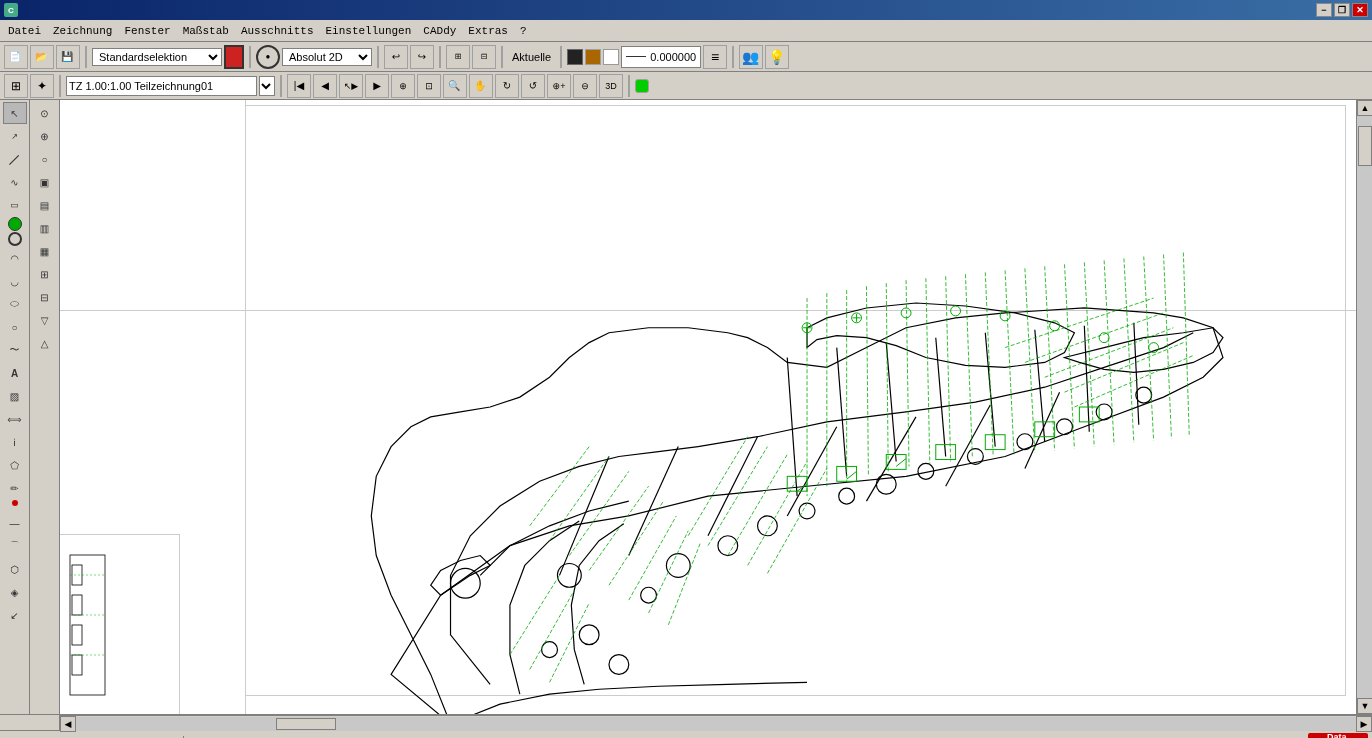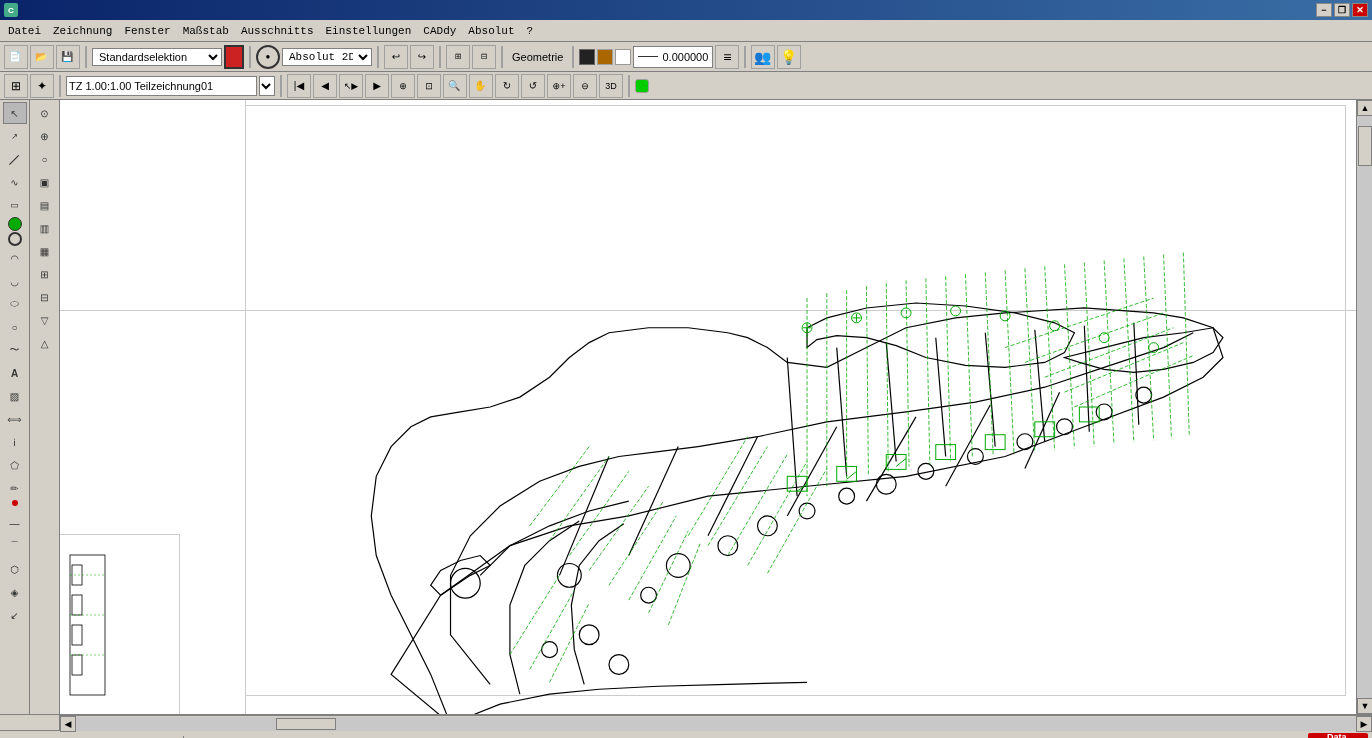--- a/index.html
+++ b/index.html
@@ -244,46 +244,46 @@
 </div>
 
 <div id="menubar">
     <span class="menu-item">Datei</span>
     <span class="menu-item">Zeichnung</span>
     <span class="menu-item">Fenster</span>
     <span class="menu-item">Maßstab</span>
     <span class="menu-item">Ausschnitts</span>
     <span class="menu-item">Einstellungen</span>
     <span class="menu-item">CADdy</span>
-    <span class="menu-item">Absolut</span>
+    <span class="menu-item">Extras</span>
     <span class="menu-item">?</span>
   </div>
 
 <div id="toolbar1">
   <div class="tb-btn">📄</div>
   <div class="tb-btn">📂</div>
   <div class="tb-btn">💾</div>
   <div class="tb-separator"></div>
   <select class="tb-select" style="width:130px;">
     <option>Standardselektion</option>
   </select>
   <div class="tb-btn" style="background:#cc2222; border:2px solid #333; width:20px;"></div>
   <div class="tb-separator"></div>
   <div class="tb-btn" style="border-radius:50%; border:2px solid #333; font-size:8px;">●</div>
-  <select class="tb-select" style="width:90px;font-family:Liberation Mono, monospace;">
+  <select class="tb-select" style="width:90px;">
     <option>Absolut 2D</option>
   </select>
   <div class="tb-separator"></div>
   <div class="tb-btn">↩</div>
   <div class="tb-btn">↪</div>
   <div class="tb-separator"></div>
   <div class="tb-btn" style="font-size:8px;">⊞</div>
   <div class="tb-btn" style="font-size:8px;">⊟</div>
   <div class="tb-separator"></div>
-  <span class="tb-label">Geometrie</span>
+  <span class="tb-label">Aktuelle</span>
   <div class="tb-separator"></div>
   <div class="tb-btn" style="background:#222; border:1px solid #666; width:16px; height:16px;"></div>
   <div class="tb-btn" style="background:#aa6600; width:16px; height:16px;"></div>
   <div class="tb-btn" style="background:white; width:16px; height:16px; border:1px solid #999;"></div>
   <div style="display:flex; align-items:center; border:1px solid #808080; background:white; padding:0 4px; height:22px; width:80px; font-size:11px;">
     <span style="flex:1; height:1px; background:#333;"></span>
     <span style="margin-left:4px;">0.000000</span>
   </div>
   <div class="tb-btn" style="font-size:14px;">≡</div>
   <div class="tb-separator"></div>

